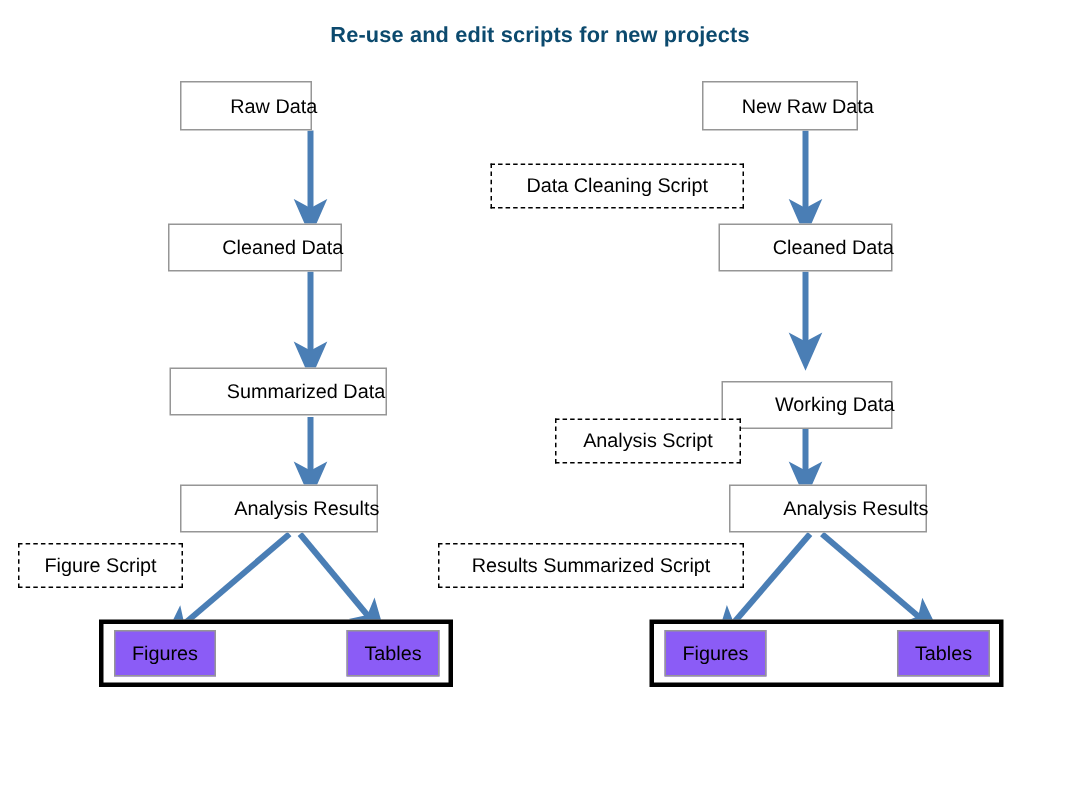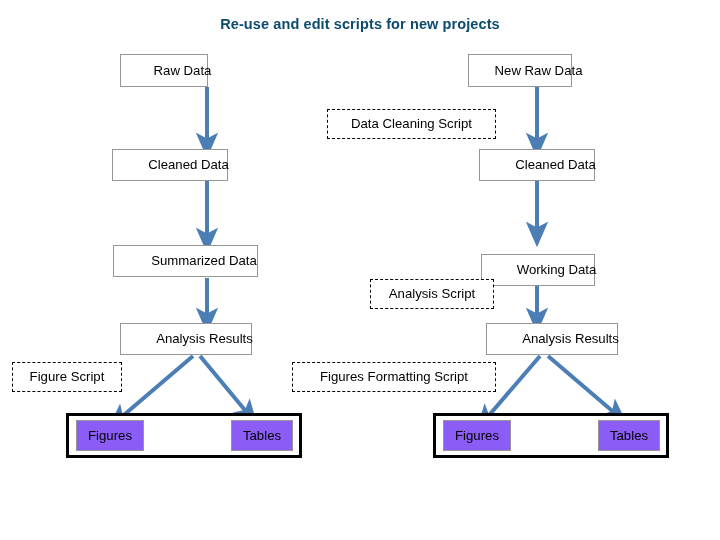--- a/index.html
+++ b/index.html
@@ -163,21 +163,21 @@
 
   <div class="box data" style="left:481px; top:239px; width:114px; height:32px;margin-top:15px;">
     <span>Working Data</span>
   </div>
 
   <div class="box data" style="left:486px; top:323px; width:132px; height:32px;">
     <span>Analysis Results</span>
   </div>
 
   <div class="box script" style="left:292px; top:362px; width:204px; height:30px;">
-    <span>Figures Formatting Script</span>
+    <span>Results Summarized Script</span>
   </div>
 
   <div class="group-box" style="left:433px; top:413px; width:236px; height:45px;"></div>
   <div class="out-box" style="left:443px; top:420px; width:68px; height:31px;">
     <span>Figures</span>
   </div>
   <div class="out-box" style="left:598px; top:420px; width:62px; height:31px;">
     <span>Tables</span>
   </div>
 

